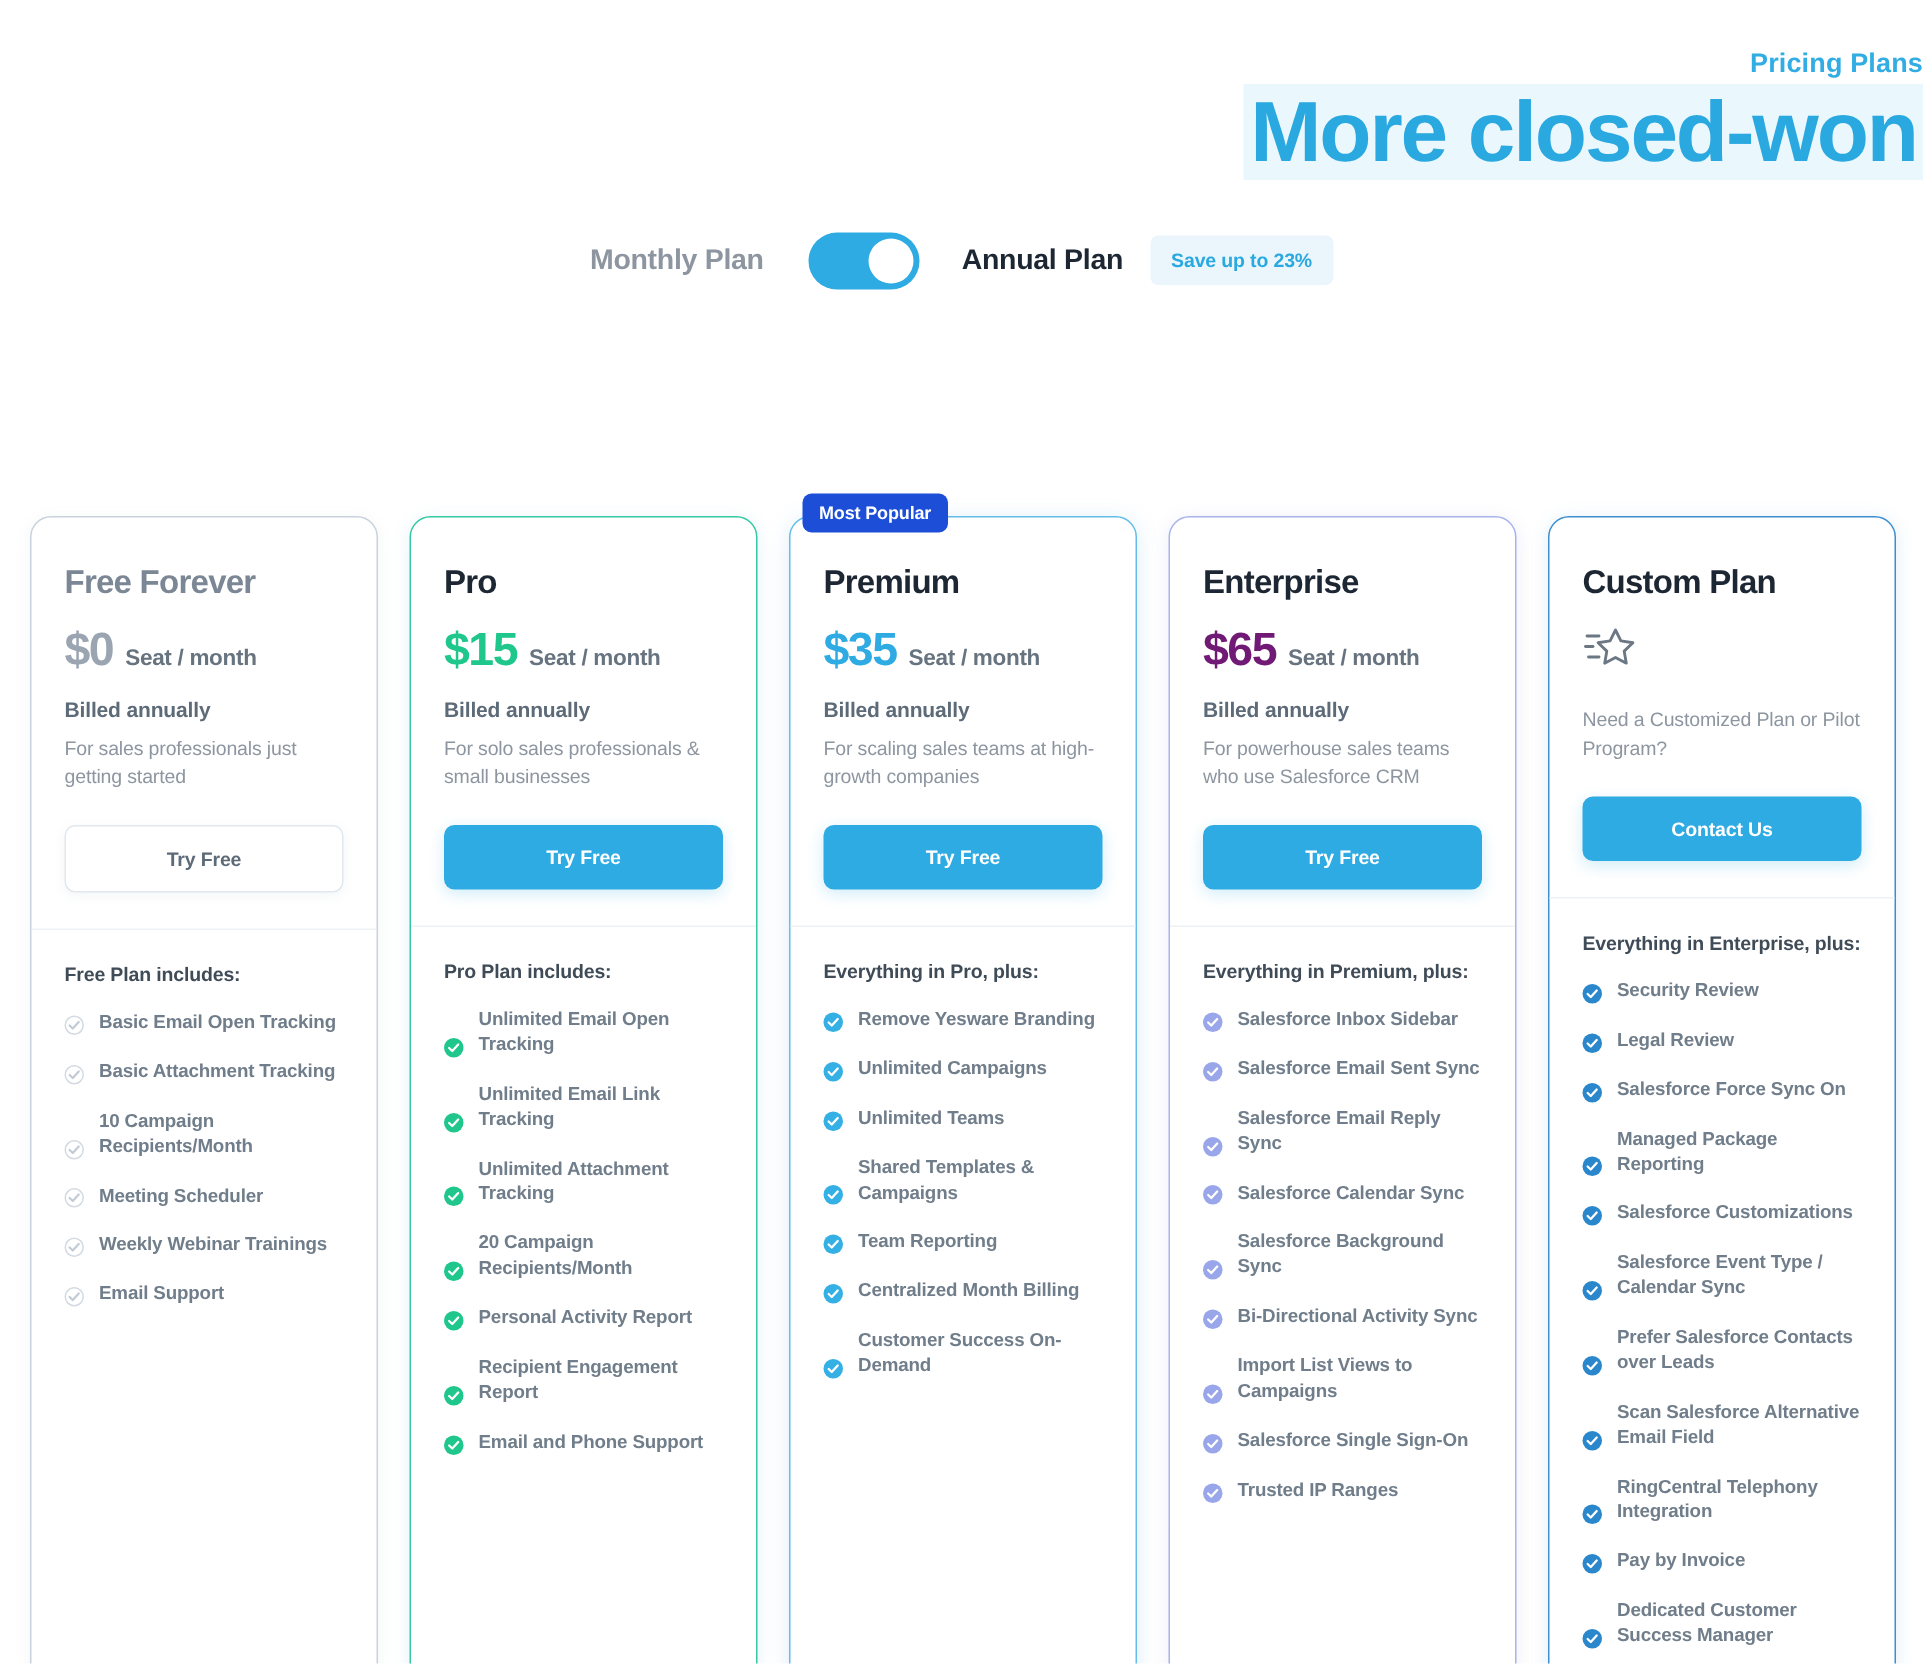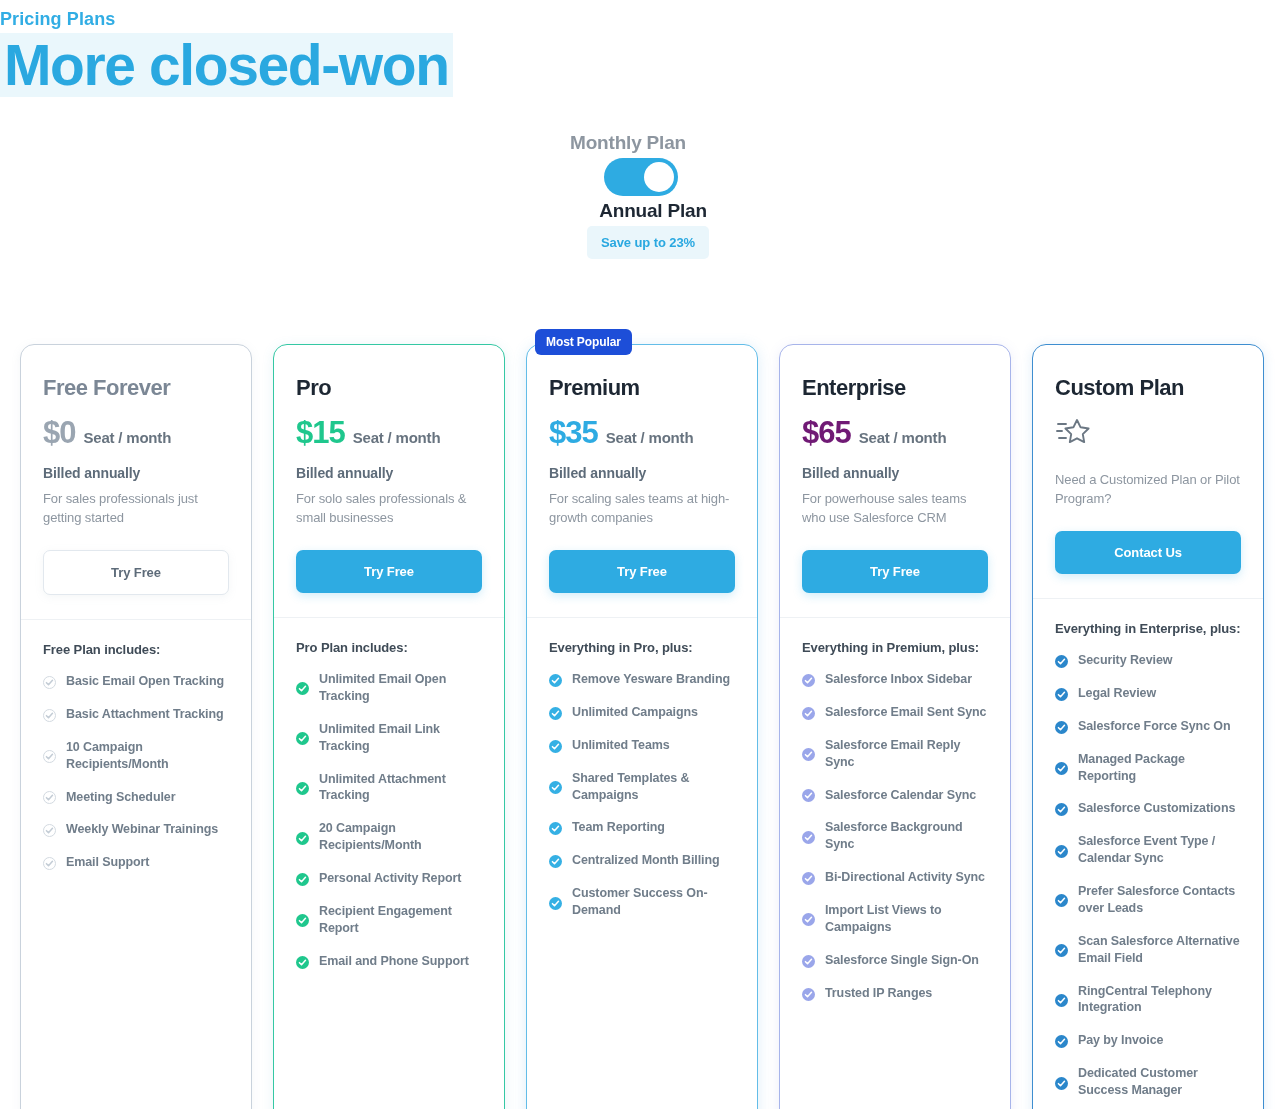--- a/index.html
+++ b/index.html
@@ -7,21 +7,21 @@
   body {
     width: 1282px;
     height: 1109px;
     background: #ffffff;
     font-family: "Liberation Sans", sans-serif;
     overflow: hidden;
     position: relative;
   }
 
   
-  .header { text-align: left; padding-top: 9px; }
+  .header { text-align: right; padding-top: 32px; }
 
   .eyebrow {
     font-size: 18px;
     font-weight: 700;
     color: #31ade4;
     letter-spacing: 0.1px;
   }
 
   .headline {
     margin-top: 20px;
@@ -45,21 +45,20 @@
     padding: 0 4px;
   }
 
   
   .toggle-row {
     margin-top: 34px;
     display: flex;
     align-items: center;
     justify-content: center;
     gap: 4px;
-    flex-direction: column;
   }
   .toggle-label {
     font-size: 19px;
     font-weight: 700;
     letter-spacing: -0.2px;
   }
   .toggle-label.monthly { color: #8d96a0; margin-right: 26px; }
   .toggle-label.annual  { color: #1d2733; margin-left: 24px; }
 
   .switch {
@@ -215,21 +214,21 @@
     font-weight: 700;
     color: #3f4b57;
     margin-top: 22px;
     margin-bottom: 16px;
     letter-spacing: -0.1px;
   }
 
   .feat-list { list-style: none; }
   .feat {
     display: flex;
-    align-items: center;
+    align-items: flex-end;
     margin-bottom: 16px;
   }
   .feat .check {
     flex: none;
     width: 13px; height: 13px;
     border-radius: 50%;
     margin-right: 10px;
     margin-top: 2px;
     display: flex;
     align-items: center;

